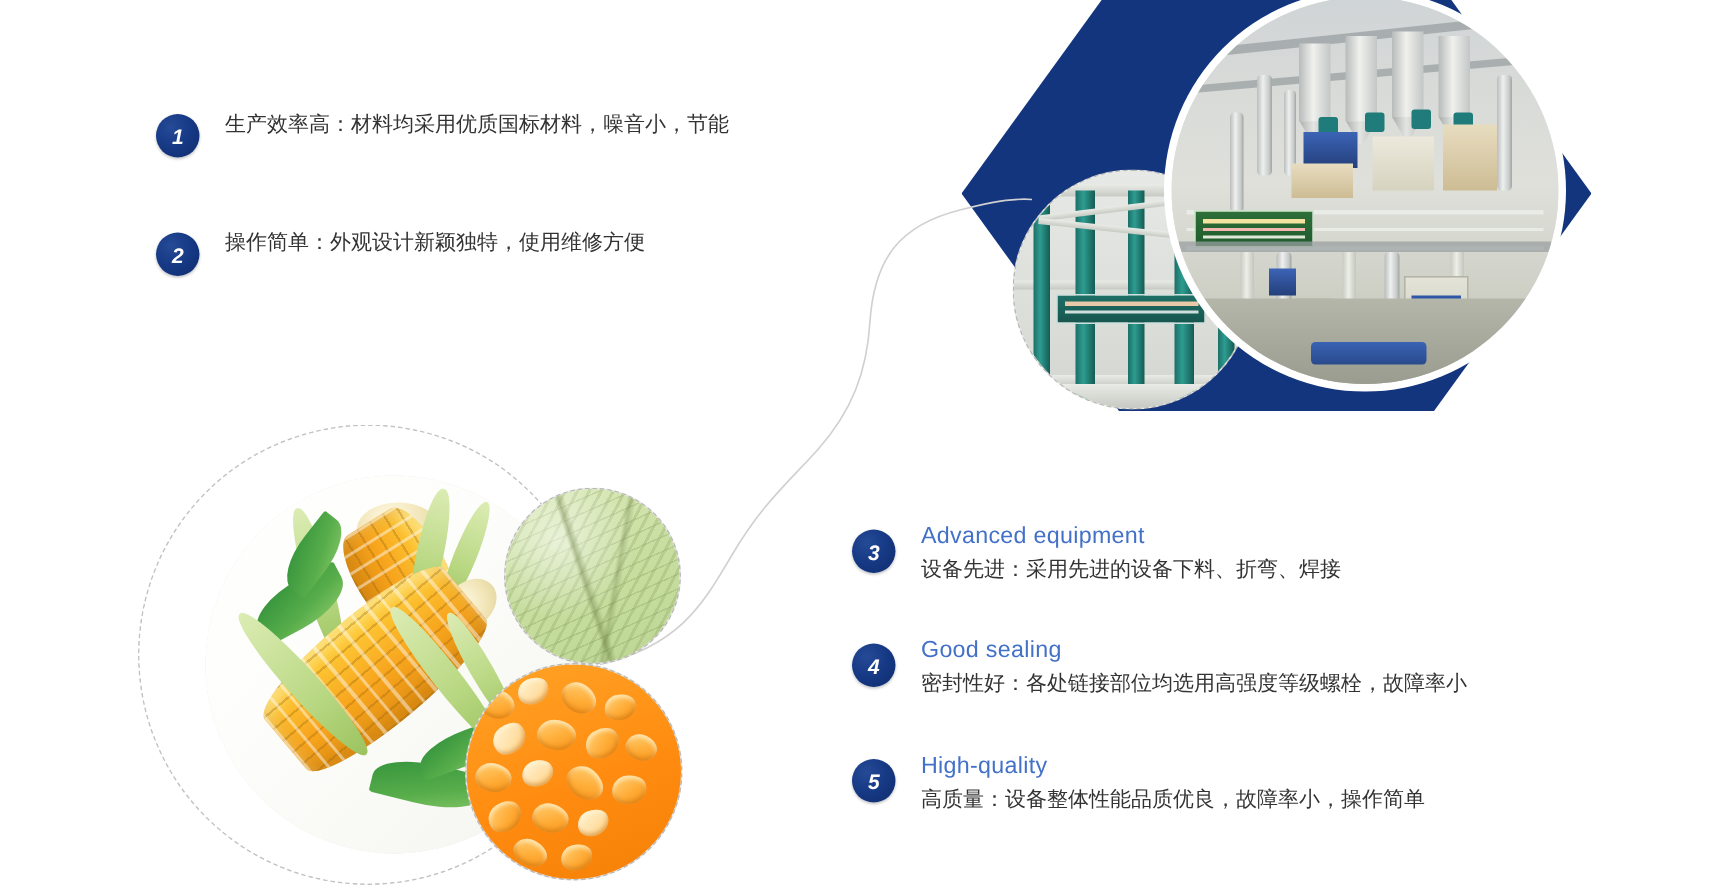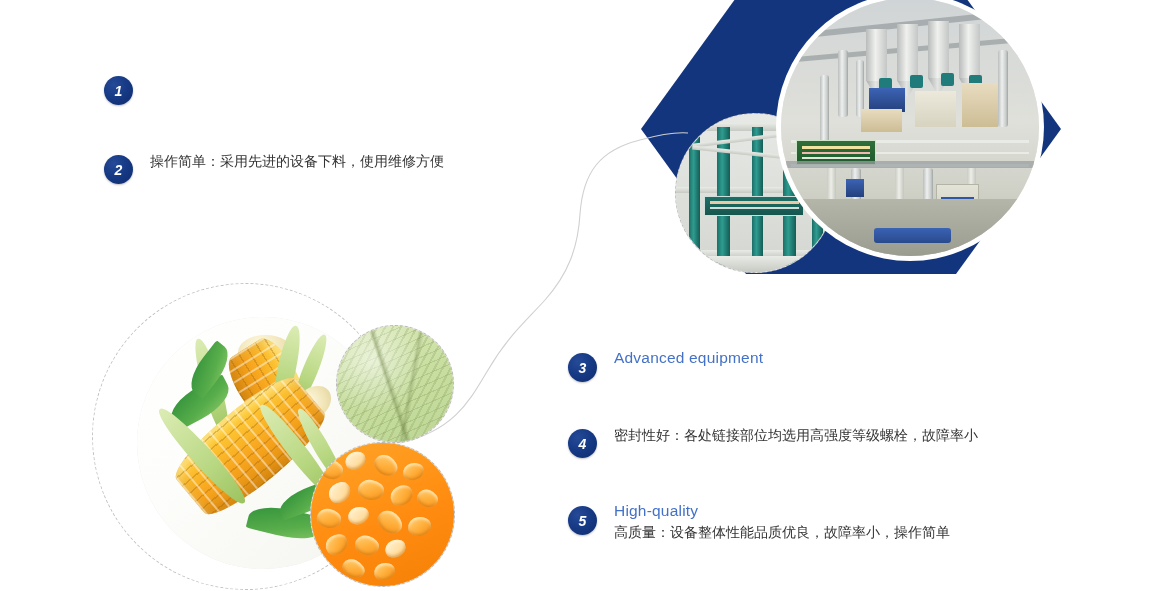--- a/index.html
+++ b/index.html
@@ -266,40 +266,43 @@
       <div class="kern" style="left:31%;top:65%;width:17%;height:13%;transform:rotate(16deg);"></div>
       <div class="kern pale" style="left:52%;top:68%;width:15%;height:12%;transform:rotate(-22deg);"></div>
       <div class="kern" style="left:22%;top:82%;width:16%;height:12%;transform:rotate(28deg);"></div>
       <div class="kern" style="left:44%;top:84%;width:15%;height:12%;transform:rotate(-14deg);"></div>
     </div>
   </div>
 
   <div class="feature" style="left:104px;top:76px;">
     <div class="badge">1</div>
     <div class="ftext">
+      <div class="fdesc">生产效率高：材料均采用优质国标材料，噪音小，节能</div>
     </div>
   </div>
 
   <div class="feature" style="left:104px;top:155px;">
     <div class="badge">2</div>
     <div class="ftext">
-      <div class="fdesc">操作简单：采用先进的设备下料，使用维修方便</div>
+      <div class="fdesc">操作简单：外观设计新颖独特，使用维修方便</div>
     </div>
   </div>
 
   <div class="feature" style="left:568px;top:353px;">
     <div class="badge">3</div>
     <div class="ftext">
       <div class="ftitle">Advanced equipment</div>
+      <div class="fdesc">设备先进：采用先进的设备下料、折弯、焊接</div>
     </div>
   </div>
 
   <div class="feature" style="left:568px;top:429px;">
     <div class="badge">4</div>
     <div class="ftext">
+      <div class="ftitle">Good sealing</div>
       <div class="fdesc">密封性好：各处链接部位均选用高强度等级螺栓，故障率小</div>
     </div>
   </div>
 
   <div class="feature" style="left:568px;top:506px;">
     <div class="badge">5</div>
     <div class="ftext">
       <div class="ftitle">High-quality</div>
       <div class="fdesc">高质量：设备整体性能品质优良，故障率小，操作简单</div>
     </div>

